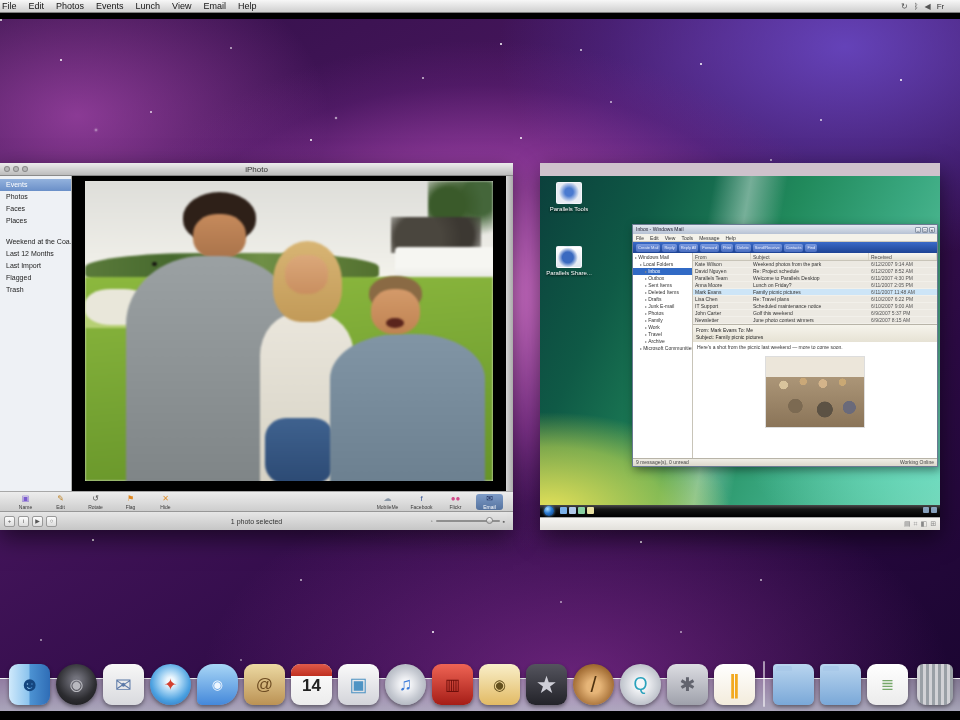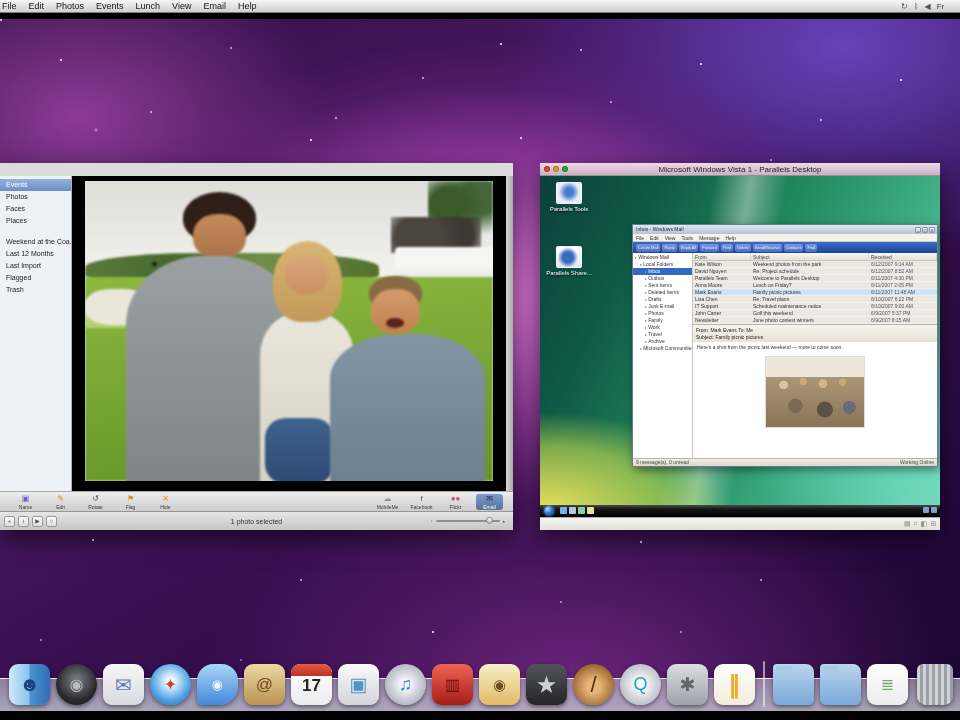--- a/index.html
+++ b/index.html
@@ -176,20 +176,28 @@
 </style>
 </head>
 <body>
 
 <div id="screen">
   <div class="desktop">
     <div class="stars"></div>
   </div>
 
   <div class="win" id="iphoto">
+    <div class="ip-title">
+      <div class="lights">
+        <div class="light ldim"></div>
+        <div class="light ldim"></div>
+        <div class="light ldim"></div>
+      </div>
+      <span>iPhoto</span>
+    </div>
     <div class="ip-body">
       <div class="ip-side" id="ipside">
           <div class="sbitem sel">Events</div>
           <div class="sbitem">Photos</div>
           <div class="sbitem">Faces</div>
           <div class="sbitem">Places</div>
           <div class="sbitem gap">Weekend at the Coa...</div>
           <div class="sbitem">Last 12 Months</div>
           <div class="sbitem">Last Import</div>
           <div class="sbitem">Flagged</div>
@@ -275,28 +283,20 @@
         <span class="zsm">▫</span>
         <div class="ztrack">
           <div class="zknob"></div>
         </div>
         <span class="zlg">▪</span>
       </div>
     </div>
   </div>
 
   <div class="win" id="par">
-    <div class="par-title">
-      <div class="lights">
-        <div class="light lr"></div>
-        <div class="light ly"></div>
-        <div class="light lg"></div>
-      </div>
-      <span>Microsoft Windows Vista 1 - Parallels Desktop</span>
-    </div>
     <div class="vdesk">
       <div class="vicon" id="vic1">
         <div class="vic-img vi1"></div>
         <div class="vic-label">Parallels Tools</div>
       </div>
       <div class="vicon" id="vic2">
         <div class="vic-img vi2"></div>
         <div class="vic-label">Parallels Share...</div>
       </div>
 
@@ -453,21 +453,21 @@
         <div class="dk" style="background: radial-gradient(circle at 50% 42%, rgb(238, 247, 253) 12%, rgb(159, 208, 242) 35%, rgb(74, 160, 224) 62%, rgb(37, 101, 178) 100%); color: rgb(211, 63, 46); border-radius: 50%; font-size: 16px;">✦</div>
       </div>
       <div class="dock-item">
         <div class="dk" style="background: linear-gradient(rgb(168, 214, 246), rgb(68, 136, 218)); color: rgb(238, 246, 255); border-radius: 40% 40% 45% 12%; font-size: 13px;">◉</div>
       </div>
       <div class="dock-item">
         <div class="dk" style="background: linear-gradient(rgb(236, 217, 162), rgb(187, 146, 84)); color: rgb(109, 76, 34); font-size: 17px;">@</div>
       </div>
       <div class="dock-item">
         <div class="dk cal">
-          <span class="cal-day">17</span>
+          <span class="cal-day">14</span>
         </div>
       </div>
       <div class="dock-item">
         <div class="dk" style="background: linear-gradient(rgb(250, 250, 250), rgb(211, 212, 218)); color: rgb(78, 148, 196); font-size: 19px;">▣</div>
       </div>
       <div class="dock-item">
         <div class="dk" style="background: radial-gradient(circle, rgb(242, 243, 246) 18%, rgb(197, 201, 209) 55%, rgb(155, 161, 171) 100%); color: rgb(58, 122, 216); border-radius: 50%; font-size: 18px;">♫</div>
       </div>
       <div class="dock-item">
         <div class="dk" style="background: linear-gradient(rgb(239, 100, 84), rgb(165, 29, 23)); color: rgb(109, 14, 10); font-size: 16px;">▥</div>

